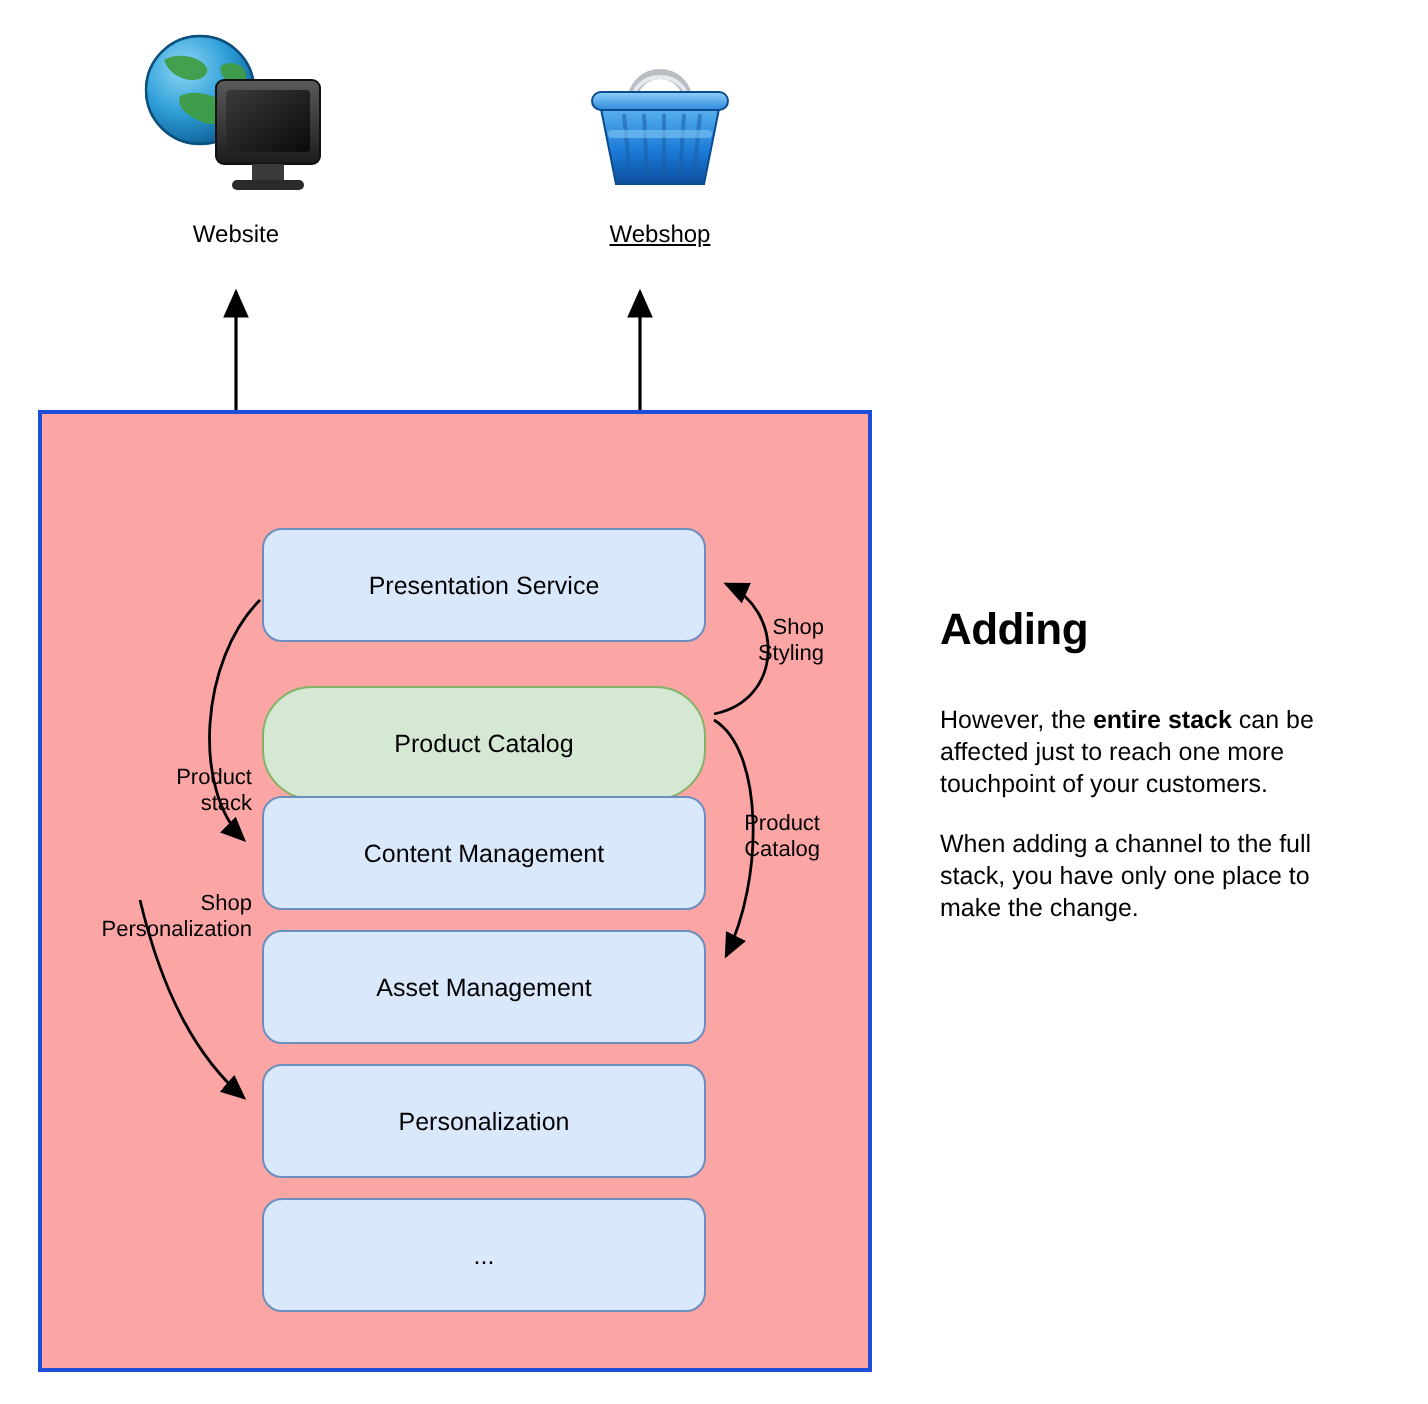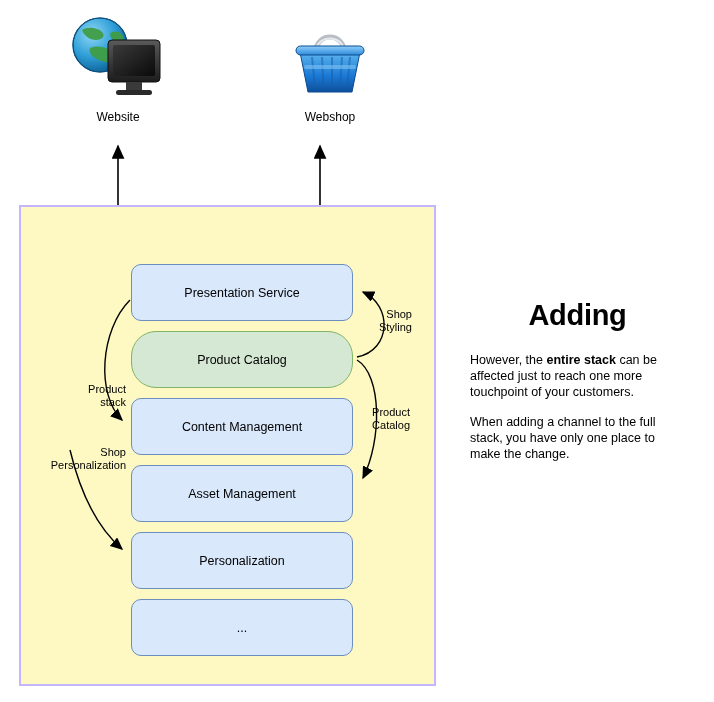--- a/index.html
+++ b/index.html
@@ -34,22 +34,22 @@
     font-size: 12px;
     margin-top: 2px;
   }
   
   #stack-box {
     position: absolute;
     left: 19px;
     top: 205px;
     width: 417px;
     height: 481px;
-    border: 2px solid #c4b5fd;
-    background: #fef9c3;
+    border: 2px solid #1d4ed8;
+    background: #fca5a5;
     box-sizing: border-box;
   }
   .stack-item {
     position: absolute;
     left: 110px;
     width: 222px;
     height: 57px;
     border-radius: 10px;
     border: 1px solid #6c8ebf;
     background: #dae8fc;
@@ -72,26 +72,25 @@
     color: #000;
   }
   
   #panel {
     position: absolute;
     left: 470px;
     top: 300px;
     width: 215px;
   }
   #panel h1 {
-    font-size: 29px;
+    font-size: 22px;
     line-height: 30px;
     margin: 0 0 22px 0;
     font-weight: bold;
     letter-spacing: -0.3px;
-    text-align: center;
   }
   #panel p {
     font-size: 12.5px;
     line-height: 16px;
     margin: 0 0 14px 0;
   }
   #panel b { font-weight: bold; }
   svg.overlay {
     position: absolute;
     left: 0; top: 0;
@@ -132,21 +131,21 @@
 
         <rect x="40" y="30" width="52" height="42" rx="4" fill="url(#monGrad)" stroke="#111" stroke-width="1"></rect>
         <rect x="45" y="35" width="42" height="31" rx="2" fill="url(#scrGrad)"></rect>
         <rect x="58" y="72" width="16" height="9" fill="#3a3a3a"></rect>
         <rect x="48" y="80" width="36" height="5" rx="2.5" fill="#2a2a2a"></rect>
       </svg>
     </div>
     <div class="caption">Website</div>
   </div>
 
-  <div class="channel" style="left:270px; top:8px;">
+  <div class="channel" style="left:270px; top:8px;text-decoration:underline;">
     <div class="icon-wrap">
       <svg width="100" height="96" viewBox="0 0 100 96">
         <defs>
           <linearGradient id="basGrad" x1="0" y1="0" x2="0" y2="1">
             <stop offset="0%" stop-color="#5fb6ef"></stop>
             <stop offset="60%" stop-color="#1a79d6"></stop>
             <stop offset="100%" stop-color="#0d4f9c"></stop>
           </linearGradient>
           <linearGradient id="rimGrad" x1="0" y1="0" x2="0" y2="1">
             <stop offset="0%" stop-color="#8fd0fa"></stop>
@@ -167,21 +166,21 @@
         <rect x="24" y="55" width="52" height="4" rx="2" fill="#7ec4f5" opacity="0.6"></rect>
       </svg>
     </div>
     <div class="caption">Webshop</div>
   </div>
 
   <div id="stack-box">
     <div class="stack-item" style="top:57px;">
       <span>Presentation Service</span>
     </div>
-    <div class="stack-item highlight" style="top:124px;border-radius:25px;">
+    <div class="stack-item highlight" style="top:136px;border-radius:25px;">
       <span>Product Catalog</span>
     </div>
     <div class="stack-item" style="top:258px;">
       <span>Asset Management</span>
     </div>
     <div class="stack-item" style="top:191px;">
       <span>Content Management</span>
     </div>
     <div class="stack-item" style="top:325px;">
       <span>Personalization</span>

